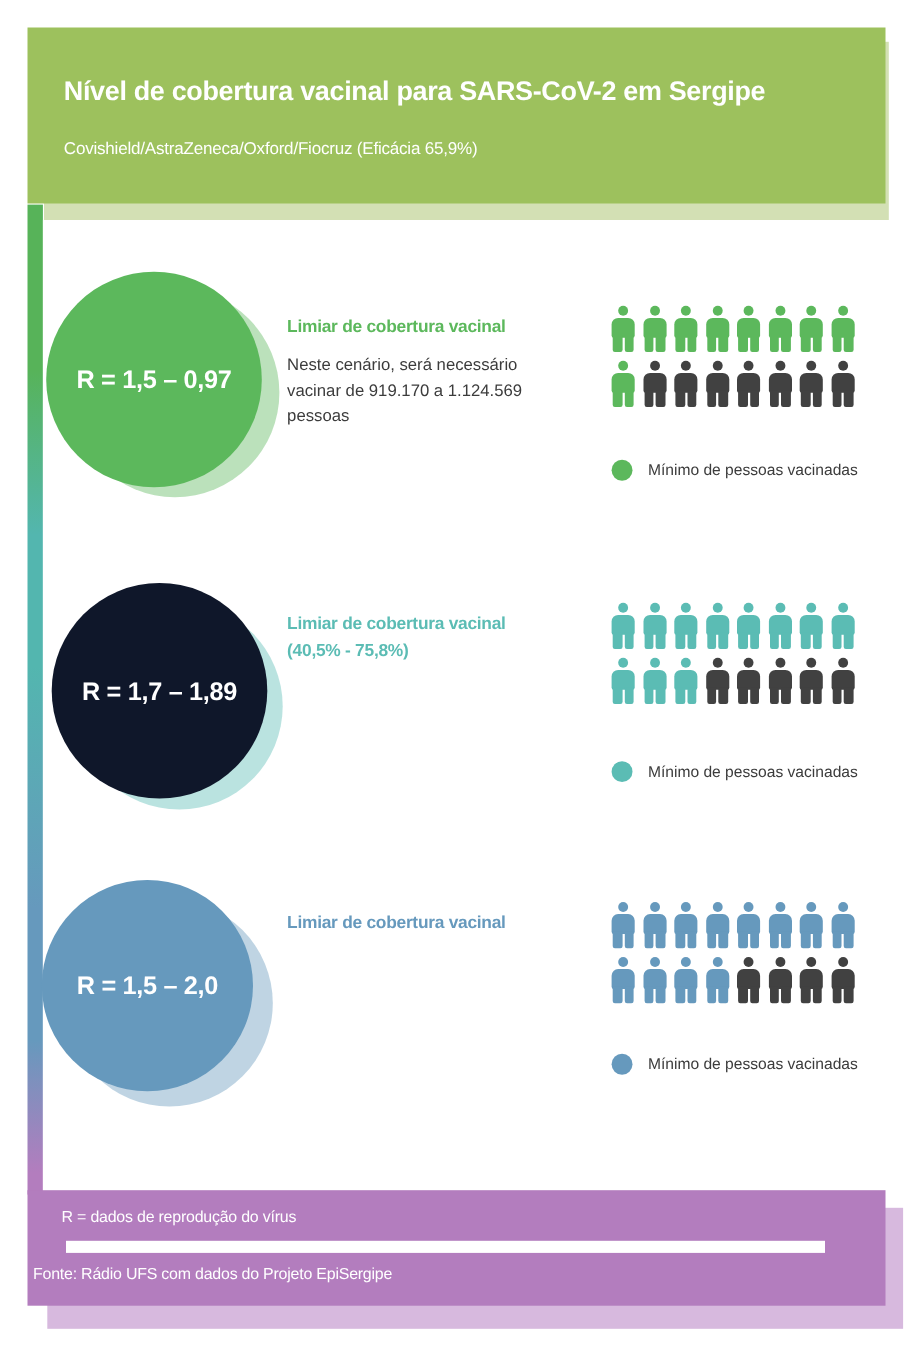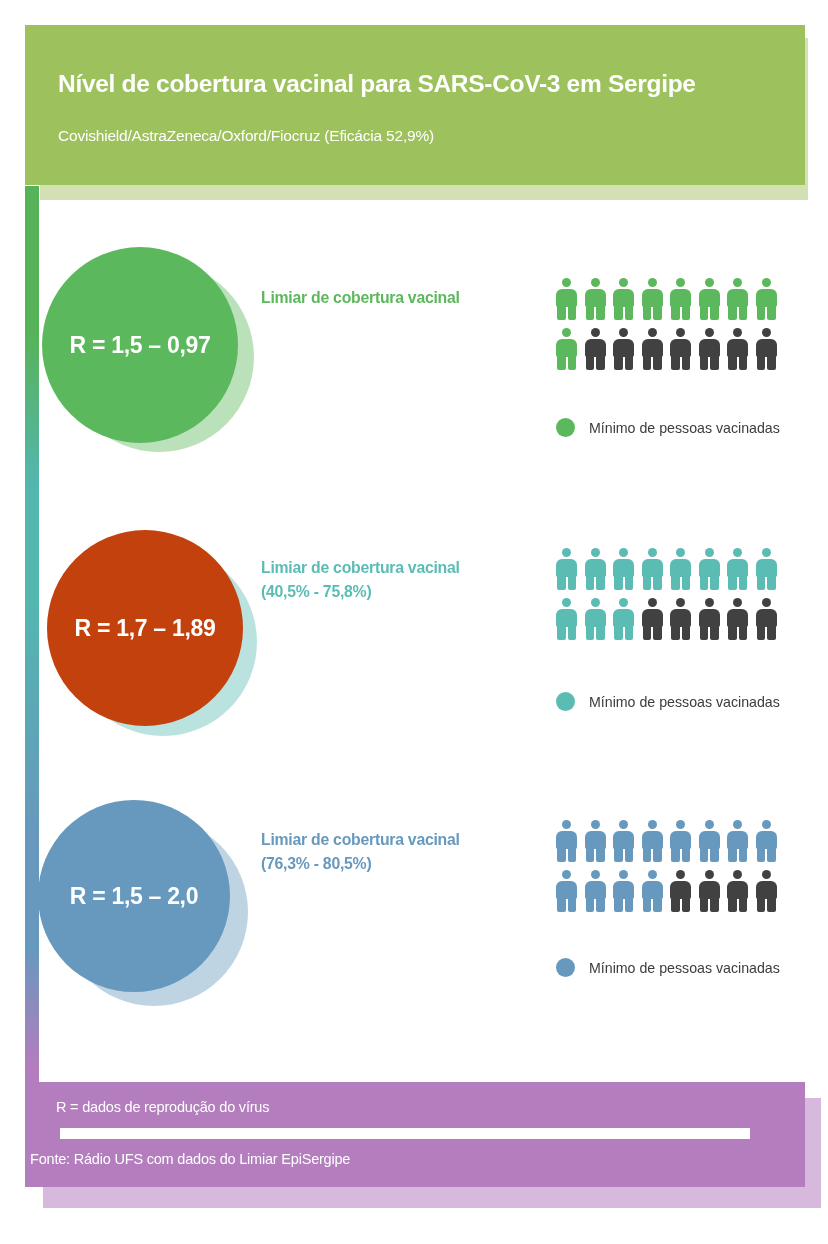--- a/index.html
+++ b/index.html
@@ -137,35 +137,36 @@
     white-space: nowrap;
   }
 </style>
 </head>
 <body>
 
 <div id="canvas">
 
   <div class="header-shadow"></div>
   <div class="header-box"></div>
-  <div class="header-title">Nível de cobertura vacinal para SARS-CoV-3 em Sergipe</div>
-  <div class="header-sub">Covishield/AstraZeneca/Oxford/Fiocruz (Eficácia 52,9%)</div>
+  <div class="header-title">Nível de cobertura vacinal para SARS-CoV-2 em Sergipe</div>
+  <div class="header-sub">Covishield/AstraZeneca/Oxford/Fiocruz (Eficácia 65,9%)</div>
 
   <div class="rail"></div>
   <div class="body-field"></div>
 
   <div id="sections-host">
       <div class="circle-shadow" style="left: 64px; top: 262px; width: 190px; height: 190px; background: rgb(92, 184, 92);"></div>
       <div class="circle-main" style="left: 42px; top: 247px; width: 196px; height: 196px; background: rgb(92, 184, 92);">
         <span class="circle-label">R = 1,5 – 0,97</span>
       </div>
       <div class="txt-block" style="top: 286px;">
         <div class="txt-head" style="color: rgb(92, 184, 92);">
           <div>Limiar de cobertura vacinal</div>
         </div>
+        <div class="txt-body">Neste cenário, será necessário vacinar de 919.170 a 1.124.569 pessoas</div>
       </div>
       <div class="picto" style="top: 278px;">
         <div class="picto-row">
           <div class="fig">
             <div class="head" style="background: rgb(92, 184, 92);"></div>
             <div class="body" style="background: rgb(92, 184, 92);"></div>
             <div class="legL" style="background: rgb(92, 184, 92);"></div>
             <div class="legR" style="background: rgb(92, 184, 92);"></div>
           </div>
           <div class="fig">
@@ -260,21 +261,21 @@
             <div class="legL" style="background: rgb(65, 65, 65);"></div>
             <div class="legR" style="background: rgb(65, 65, 65);"></div>
           </div>
         </div>
       </div>
       <div class="legend" style="left: 556px; top: 418px;">
         <div class="legend-dot" style="background: rgb(92, 184, 92);"></div>
         <div class="legend-text">Mínimo de pessoas vacinadas</div>
       </div>
       <div class="circle-shadow" style="left: 69px; top: 548px; width: 188px; height: 188px; background: rgb(91, 188, 180);"></div>
-      <div class="circle-main" style="left: 47px; top: 530px; width: 196px; height: 196px; background: #c2410c;">
+      <div class="circle-main" style="left: 47px; top: 530px; width: 196px; height: 196px; background: #0f172a;">
         <span class="circle-label">R = 1,7 – 1,89</span>
       </div>
       <div class="txt-block" style="top: 556px;">
         <div class="txt-head" style="color: rgb(91, 188, 180);">
           <div>Limiar de cobertura vacinal</div>
           <div>(40,5% - 75,8%)</div>
         </div>
       </div>
       <div class="picto" style="top: 548px;">
         <div class="picto-row">
@@ -382,21 +383,20 @@
         <div class="legend-dot" style="background: rgb(91, 188, 180);"></div>
         <div class="legend-text">Mínimo de pessoas vacinadas</div>
       </div>
       <div class="circle-shadow" style="left: 60px; top: 818px; width: 188px; height: 188px; background: rgb(102, 153, 189);"></div>
       <div class="circle-main" style="left: 38px; top: 800px; width: 192px; height: 192px; background: rgb(102, 153, 189);">
         <span class="circle-label">R = 1,5 – 2,0</span>
       </div>
       <div class="txt-block" style="top: 828px;">
         <div class="txt-head" style="color: rgb(102, 153, 189);">
           <div>Limiar de cobertura vacinal</div>
-          <div>(76,3% - 80,5%)</div>
         </div>
       </div>
       <div class="picto" style="top: 820px;">
         <div class="picto-row">
           <div class="fig">
             <div class="head" style="background: rgb(102, 153, 189);"></div>
             <div class="body" style="background: rgb(102, 153, 189);"></div>
             <div class="legL" style="background: rgb(102, 153, 189);"></div>
             <div class="legR" style="background: rgb(102, 153, 189);"></div>
           </div>
@@ -497,15 +497,15 @@
       <div class="legend" style="left: 556px; top: 958px;">
         <div class="legend-dot" style="background: rgb(102, 153, 189);"></div>
         <div class="legend-text">Mínimo de pessoas vacinadas</div>
       </div>
     </div>
 
   <div class="footer-shadow"></div>
   <div class="footer-box"></div>
   <div class="footer-line1">R = dados de reprodução do vírus</div>
   <div class="footer-rule"></div>
-  <div class="footer-line2">Fonte: Rádio UFS com dados do Limiar EpiSergipe</div>
+  <div class="footer-line2">Fonte: Rádio UFS com dados do Projeto EpiSergipe</div>
 
 </div>
 
 </body></html>

